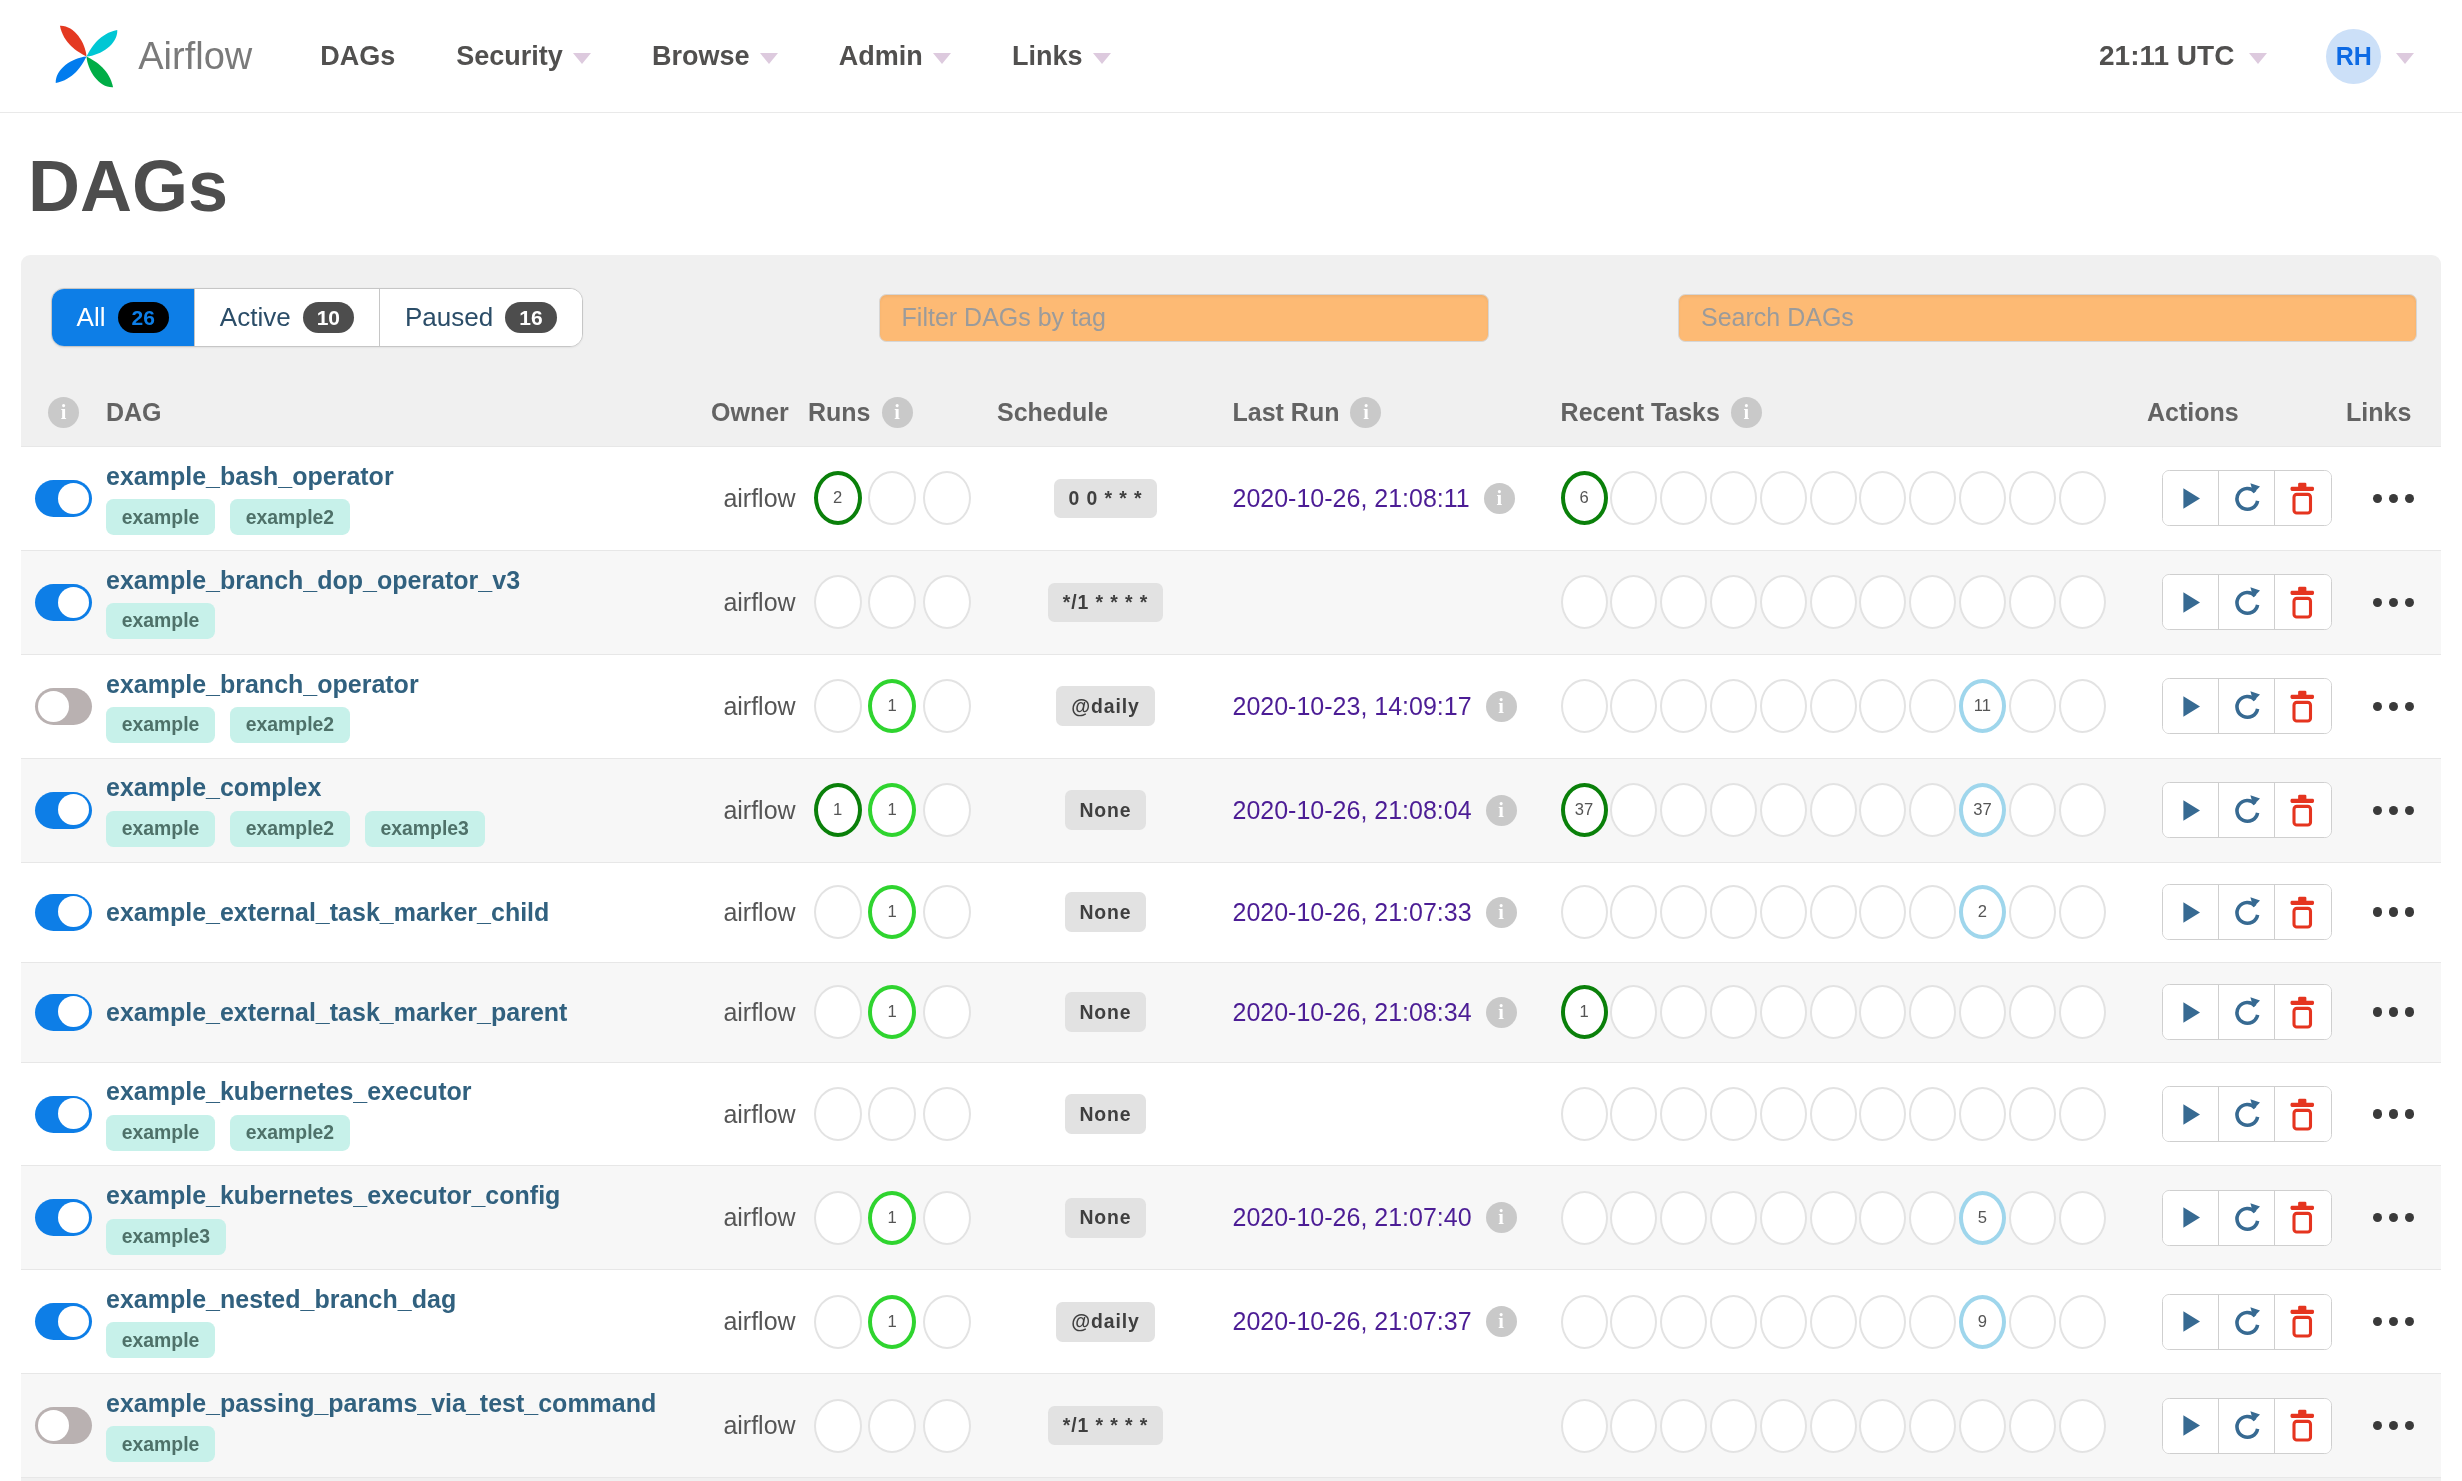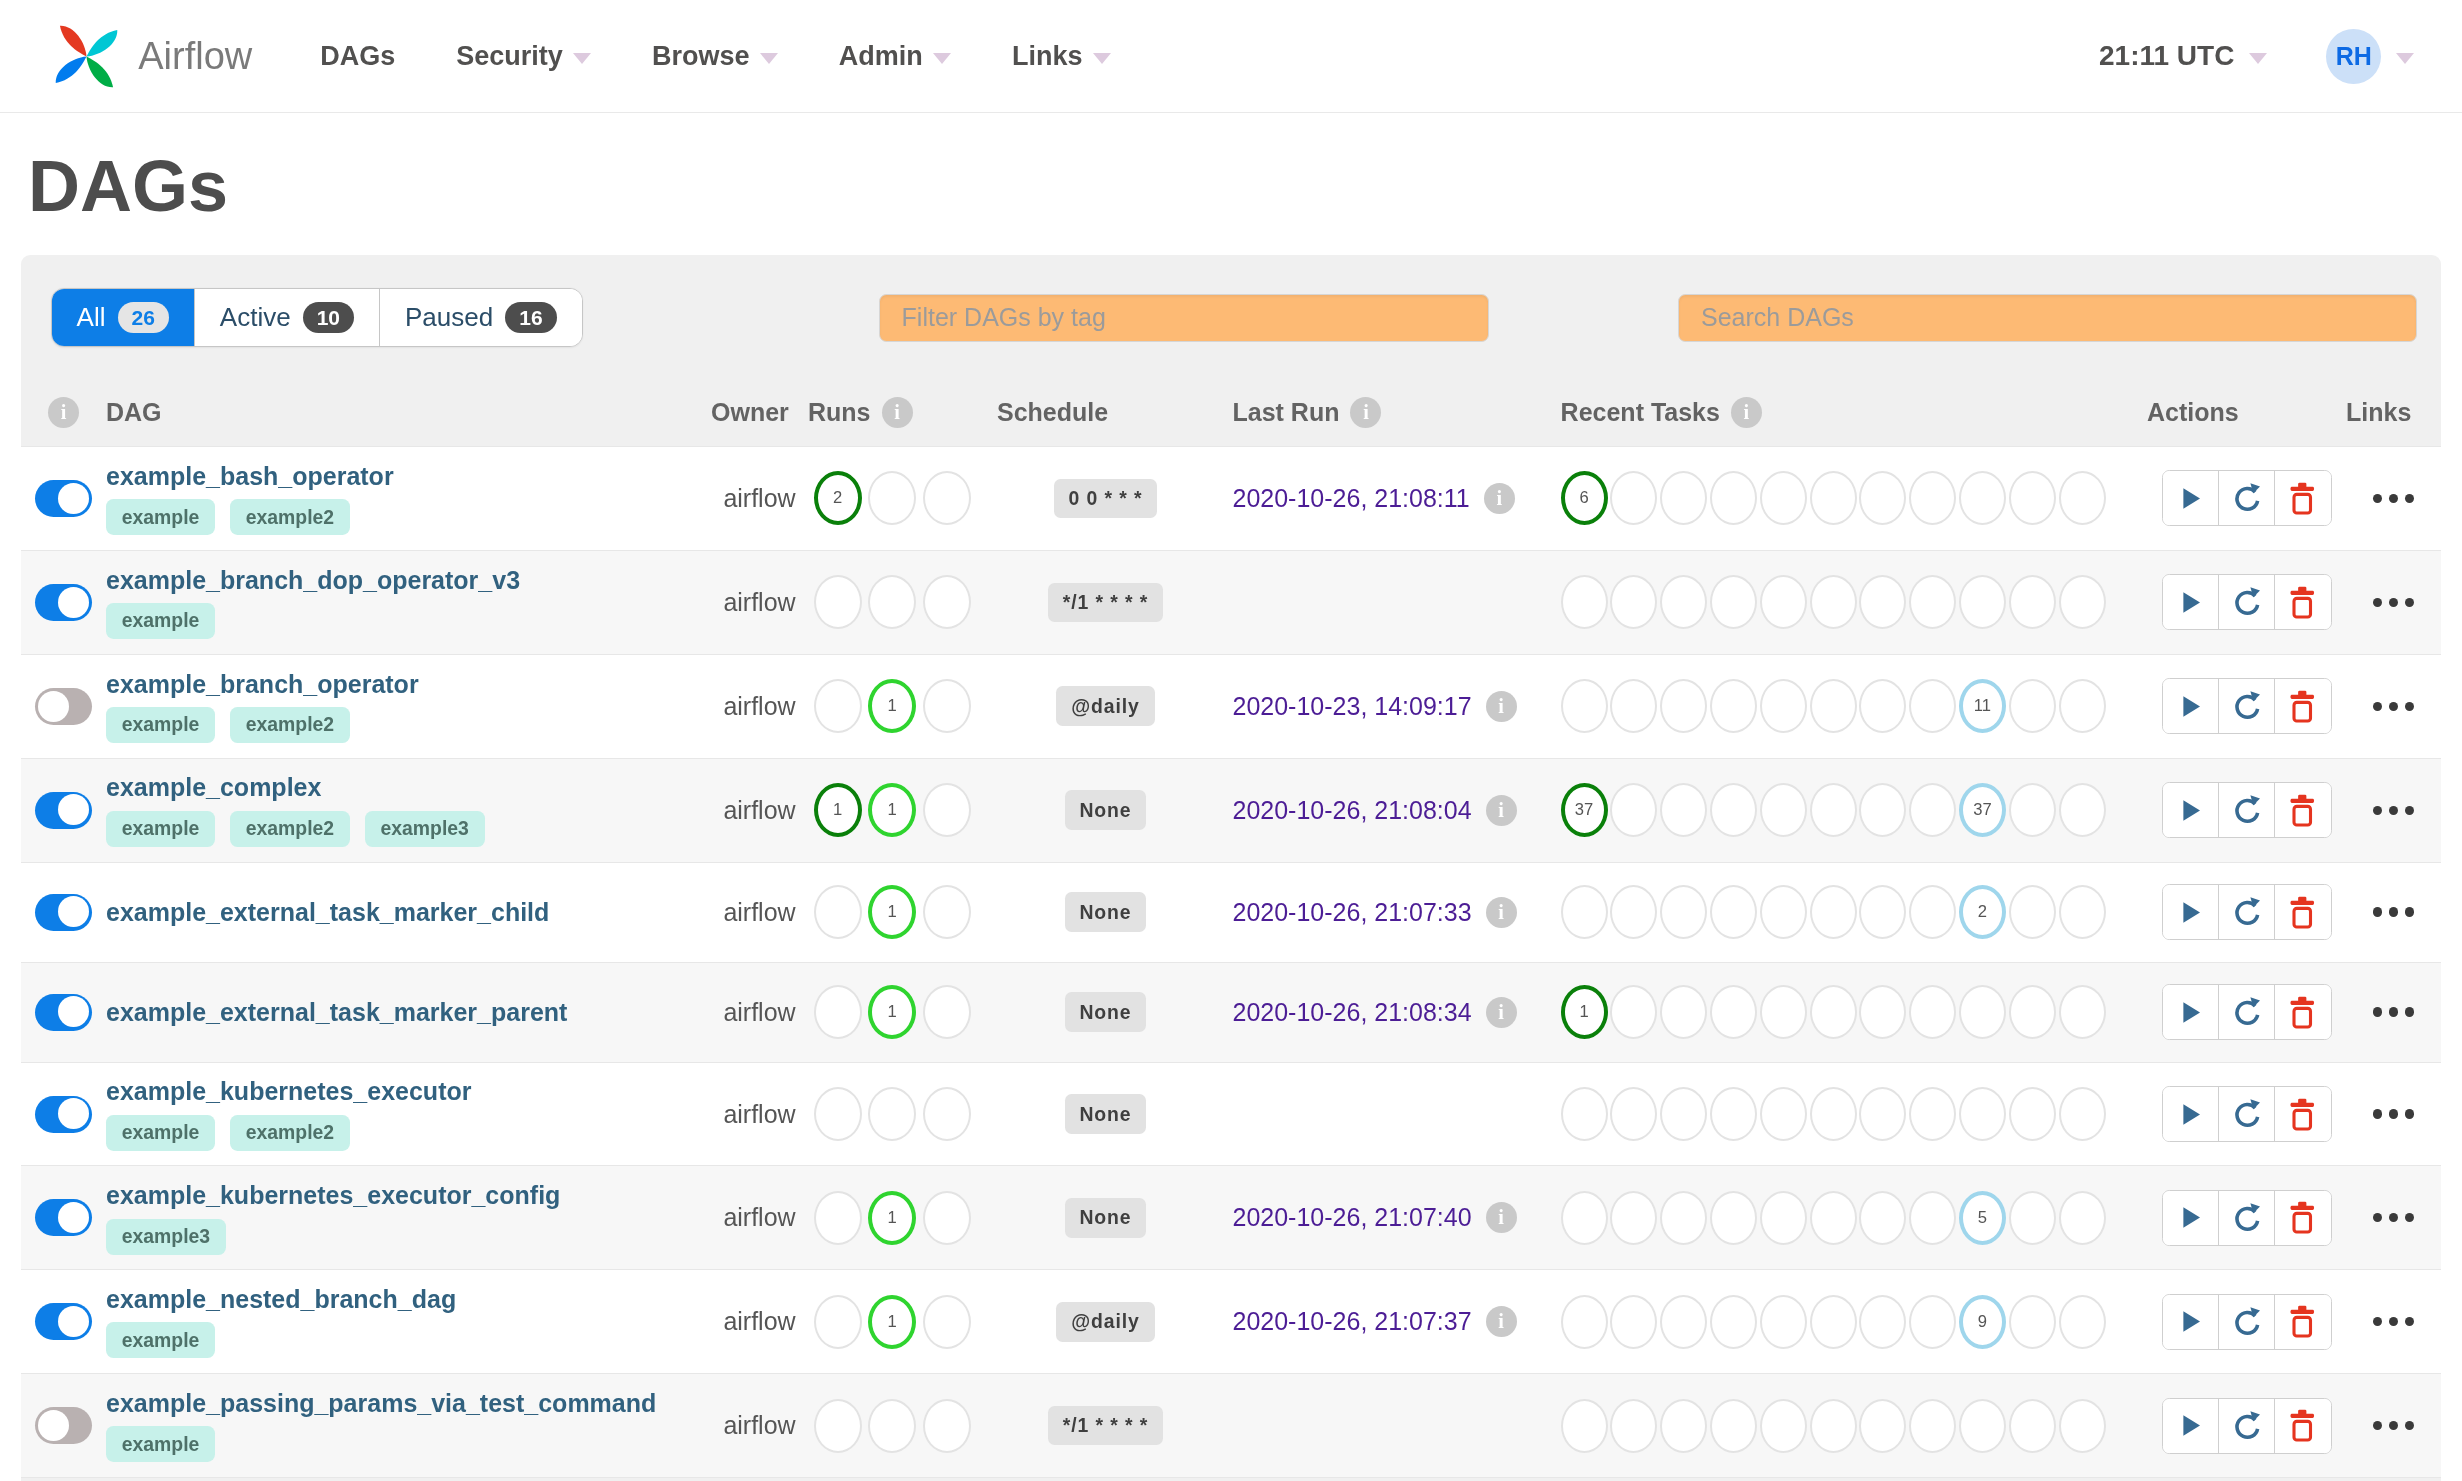--- a/index.html
+++ b/index.html
@@ -75,21 +75,21 @@
     padding: 0 25px; font-size: 26px; color: #2b4d68;
     border-right: 0.9px solid #c6c6c6; cursor: pointer; background: #fff;
   }
   .tab:last-child { border-right: none; }
   .tab .count {
     border-radius: 923px; padding: 3.7px 14px;
     font-size: 21px; font-weight: bold;
     background: #4d4d4d; color: #fff;
   }
   .tab.active { background: #0d7ee7; color: #fff; }
-  .tab.active .count { background: #e5e5e5; color: #0d7ee7; text-align: right; }
+  .tab.active .count { background: #000000; color: #0d7ee7; text-align: right; }
 
   .text-input {
     height: 48px; border: 0.9px solid #d6d6d6; border-radius: 7.4px;
     background: #fdba74; font-size: 25px; color: #444;
     padding: 0 22px; font-family: inherit;
     box-shadow: inset 0 1.8px 2.8px rgba(0,0,0,0.05);
     outline: none;
   }
   .text-input::placeholder { color: #9b9b9b; }
   .tag-filter { width: 610px; margin-left: 296px; }

